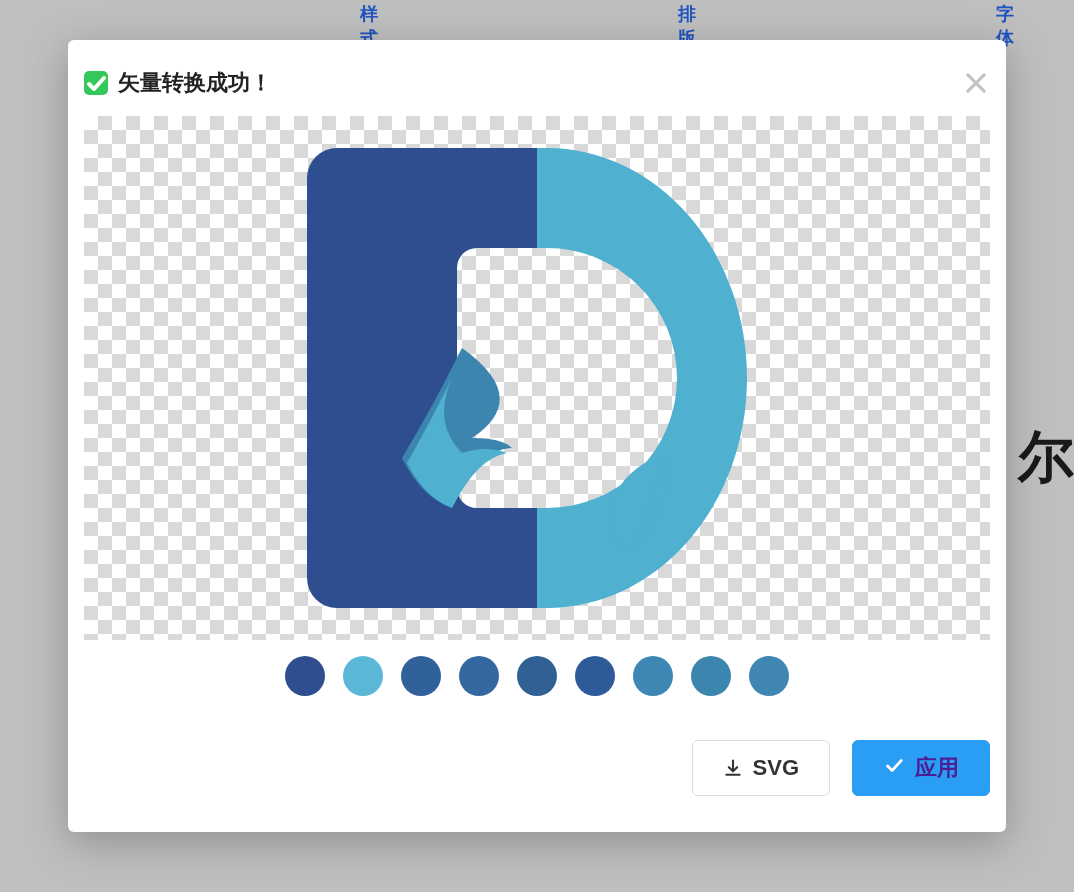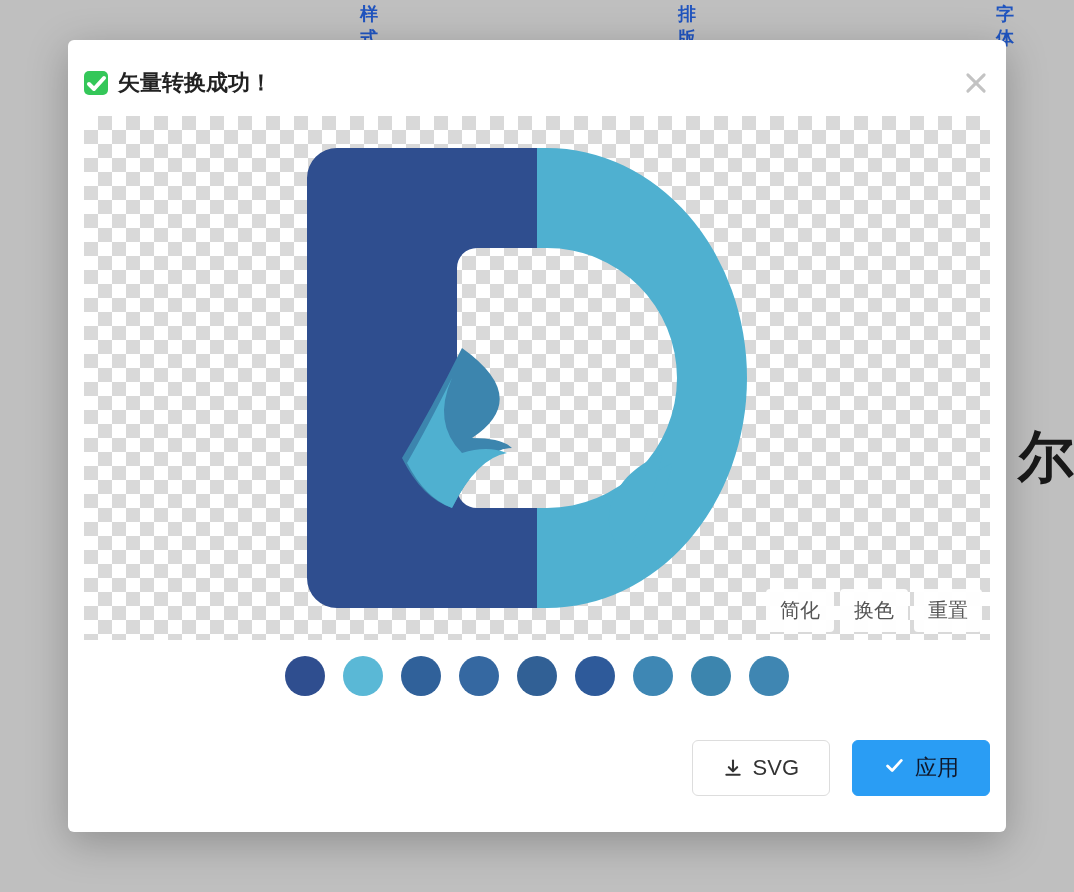--- a/index.html
+++ b/index.html
@@ -165,32 +165,32 @@
       display: flex;
       gap: 22px;
       justify-content: flex-end;
       margin-top: 44px;
     }
     .btn {
       display: inline-flex;
       align-items: center;
       gap: 10px;
       font-size: 22px;
-      font-weight: 400;
+      font-weight: 700;
       padding: 12px 30px;
       border-radius: 6px;
       cursor: pointer;
       border: 1px solid #ddd;
       background: #fff;
       color: #333;
     }
     .btn-primary {
       background: #2a9df4;
       border-color: #2a9df4;
-      color: #0f172a;
+      color: #4c1d95;
     }
     .dl-icon {
       width: 20px;
       height: 20px;
       position: relative;
     }
     .dl-icon svg { width: 100%; height: 100%; }
     .check-icon svg { width: 22px; height: 22px; }
   </style>
 </head>
@@ -262,25 +262,20 @@
       <path d="M345 438 c -24 -20 4 -66 34 -78 c -6 36 -16 64 -34 78 z" fill="#fff" opacity="0"></path>
       <path d="M332 430 q-22 -40 32 -66 q-4 40 -32 66 z" fill="#ffffff" opacity="0"></path>
       <path d="M332 430 q-22 -40 32 -66 q-4 40 -32 66 z" fill="#ffffff" opacity="0"></path>
 
       <path d="M330 430 q-20 -44 34 -70 q-4 44 -34 70 z" fill="#fff" opacity="0"></path>
       <path d="M326 432 q-18 -40 30 -64 q-4 40 -30 64 z" fill="#fff" opacity="0"></path>
 
       <path d="M330 428 q-18 -40 30 -62 q-4 40 -30 62 z" fill="url(#none)"></path>
     </svg>
 
-    <div class="preview-actions">
-      <button class="preview-action">简化</button>
-      <button class="preview-action">换色</button>
-      <button class="preview-action">重置</button>
-    </div>
   </div>
 
   <div class="swatches">
     <div class="swatch" style="background:#2f4e8f"></div>
     <div class="swatch" style="background:#5ab8d6"></div>
     <div class="swatch" style="background:#30619a"></div>
     <div class="swatch" style="background:#3568a1"></div>
     <div class="swatch" style="background:#316095"></div>
     <div class="swatch" style="background:#2e5a9a"></div>
     <div class="swatch" style="background:#3e87b4"></div>

